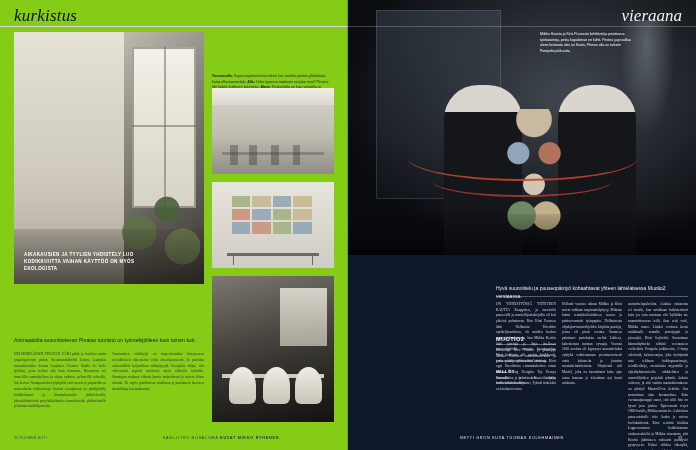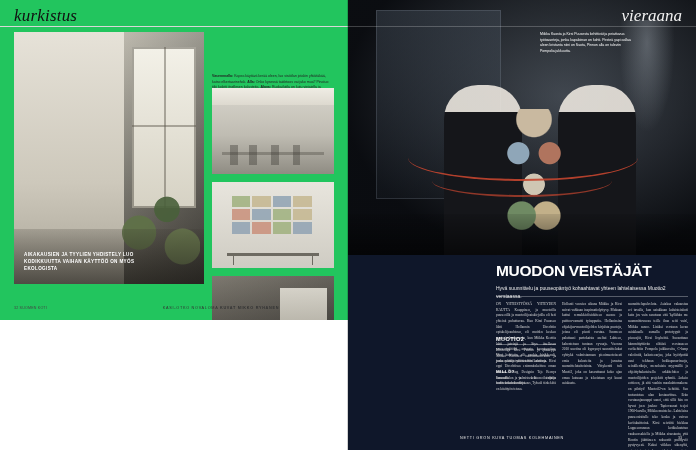--- a/index.html
+++ b/index.html
@@ -15,22 +15,22 @@
     width: 696px;
     height: 450px;
     background: #ffffff;
     overflow: hidden;
   }
 
   
   .page-left {
     position: absolute;
     left: 0; top: 0;
-    width: 348px; height: 320px;
-    background: #22c55e;
+    width: 348px; height: 450px;
+    background: #84cc16;
     overflow: hidden;
   }
   .masthead-left {
     position: absolute;
     left: 14px; top: 6px;
     font-family: "Liberation Serif", serif;
     font-style: italic;
     font-size: 17px;
     letter-spacing: 0.2px;
     color: #111;
@@ -518,21 +518,20 @@
       <div class="pp-sculpture"></div>
       <div class="pp-cable"></div>
       <div class="pp-cable2"></div>
       <div class="pp-floor"></div>
       <div class="pp-caption">Miikka Kuosta ja Kirsi Puusesta kehittivät ja peiattuvua työtavanteja, jonka kapaloinan on kohti. Pesteä yapi oallaa aleen kristanta niini on Suota, Pinnon alla on tuleviin Pompolia jukkuutta.</div>
     </div>
 
     <div class="masthead-right">vieraana</div>
     <div class="rule-right"></div>
 
-    <div class="headline-right">MUODON VEISTÄJÄT</div>
     <div class="standfirst-right">Hyvä suunnittelu ja puuseopäntyö kohaahtavat yhteen lahtelaisessa Muotio2 verstaassa.</div>
     <div class="rule-right-2"></div>
 
     <div class="col-r col-r1">ON YHTEISTYÖSSÄ YHTEYDEN KAUTTA Kauppinen, ja muotoilla puuseoillä ja muotoilijoaiakirjoilla oli heti yhteinä puhuttavaa. Kun Kirsi Puuasen lähti Hollannin Utrechtin opiskelijoauhtosu, oli muiden kesken puuta ja kauksaarita, kun Miikka Keottia lahti jatvinjä ja Styx itsellesen puuseoipäitöliä asianata kauptoopiiva. Yksi kahtiottu sili vanhia kirikkesuli, joska sisään rakennettiin asuntoja. Kirsi oppi Utrechtissa enimmänkeittoa oman massaa Desug Designin Teje Remys karuaulla ja loki erittäin muotoutualokoahoja.</div>
     <div class="col-r col-r2">Hollanti vuosien aikana Miikka ja Kirsi suivat vahkaan inspiraatiolyttyvy. Mukaan kuttui remukkiolisiokiteen asenne ja puittoa-osmetti työapputia. Hollanissina ohjakijoa-muotoilijolden kirjalsta puutoja, joissa oli pienti verstaa. Suomeen palattuasi partokaista aseltui Lahteen, kahontetaan tuntaan vyvaaja.
 
 Vuonna 2010 uuotina oli kypsynyt suunnittelukat vyhtykä valmistamaan pienimuotoisesti omia kalusteita ja jarastaa suunnittelutaitoisinta. Vittykontti tuli Muoti2, joka on kasvattanut koko ajan omaa katuaan ja tekoistaan nyt kuusi asiakasta.</div>
     <div class="col-r col-r3">suunnittelupalveluta. Asiakas vakaustua eri tavalla, kun asiakkaan kaluisteisiinti kuin jos vain sanotaan että 'kyllähän me saammittovuosa teille ihan seiti vain', Miikka sanoo.
 
 Lisäksi verstaan keran asiakkaalle samalla prototyypit ja pienenjät, Kirsi lisyheittä.

